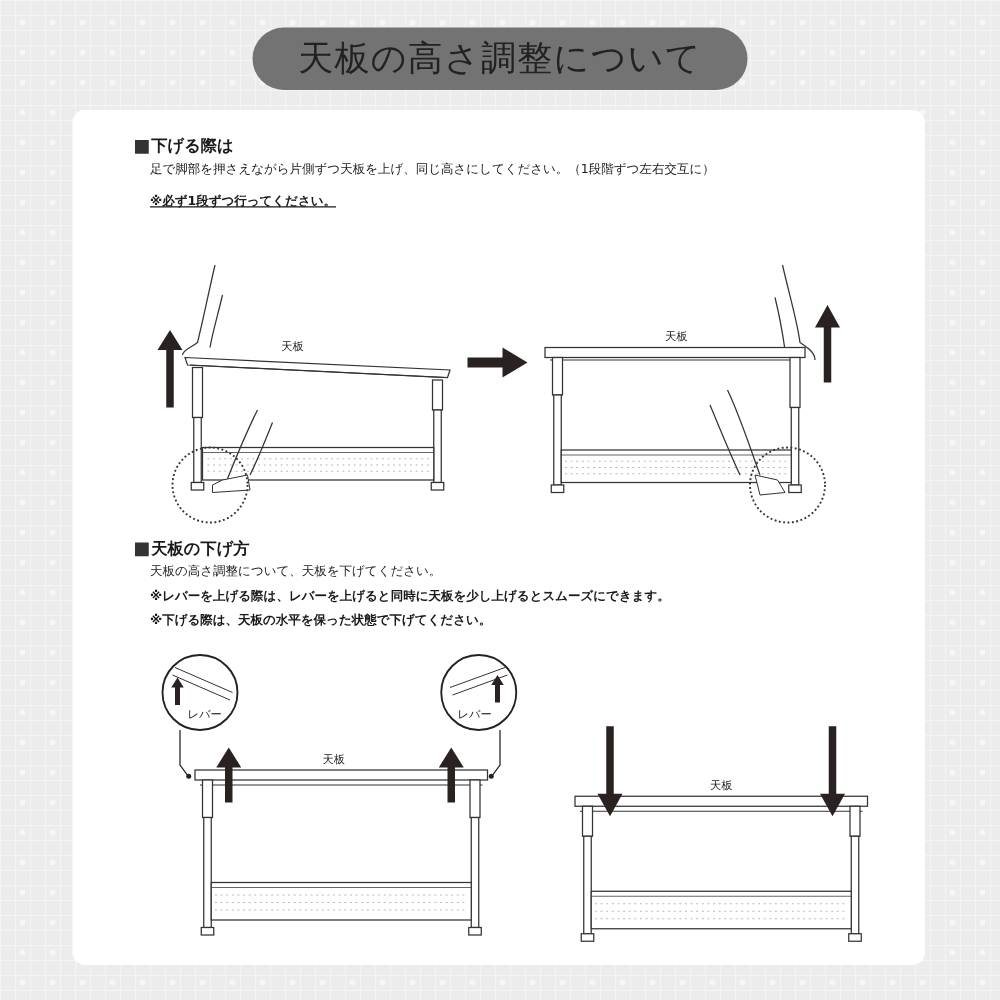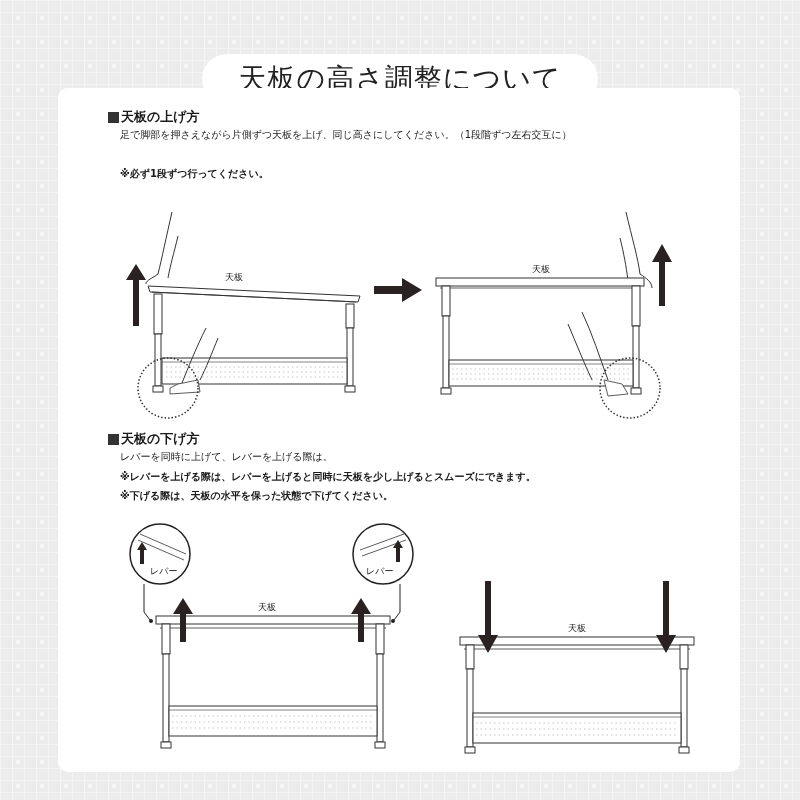--- a/index.html
+++ b/index.html
@@ -12,23 +12,23 @@
       linear-gradient(90deg, #f4f4f4 1px, transparent 1px),
       radial-gradient(circle, #f7f7f7 2px, transparent 2.5px);
     background-size: 12px 12px, 12px 12px, 24px 24px;
     background-position: 0 0, 0 0, 6px 6px;
     position: relative;
   }
   .title-pill {
     position: absolute;
     left: 202px; top: 22px;
     width: 396px; height: 50px;
-    background: #ffffff;
+    background: #737373;
     border-radius: 25px;
-    display: flex; align-items: center; justify-content: center; margin-top: 32px;
+    display: flex; align-items: center; justify-content: center;
   }
   .title-pill h1 {
     font-size: 28px;
     font-weight: normal;
     color: #222;
     letter-spacing: 1px;
     font-family: "DejaVu Sans", sans-serif;
   }
   .panel {
     position: absolute;
@@ -64,24 +64,24 @@
 <body>
 
 <div class="title-pill">
   <h1>天板の高さ調整について</h1>
 </div>
 
 <div class="panel">
 
   <div class="section-heading" style="left:50px; top:20px;">
     <span class="square"></span>
-    <span>天板の上げ方</span>
+    <span>下げる際は</span>
   </div>
   <div class="text-line" style="left:62px; top:40px;">足で脚部を押さえながら片側ずつ天板を上げ、同じ高さにしてください。（1段階ずつ左右交互に）</div>
-  <div class="text-line bold" style="left:62px; top:79px;">※必ず1段ずつ行ってください。</div>
+  <div class="text-line bold" style="left:62px; top:66px;text-decoration:underline;">※必ず1段ずつ行ってください。</div>
 
   <svg class="diagram" style="left:62px; top:120px;" width="250" height="215" viewBox="0 0 250 215">
 
     <g>
       <rect x="13" y="72" width="6" height="46" fill="#2a2220"></rect>
       <polygon points="6,72 16,56 26,72" fill="#2a2220"></polygon>
     </g>
 
     <path d="M52,4 C46,30 42,50 38,66 C33,70 26,72 26,76" fill="none" stroke="#333" stroke-width="1"></path>
     <path d="M58,28 C54,45 50,58 48,70" fill="none" stroke="#333" stroke-width="1"></path>
@@ -150,21 +150,21 @@
     <path d="M150,104 C160,125 168,150 176,172" fill="none" stroke="#333" stroke-width="1"></path>
     <path d="M136,116 C144,135 152,155 160,172" fill="none" stroke="#333" stroke-width="1"></path>
     <path d="M172,172 L190,176 L196,186 L176,188 Z" fill="#fff" stroke="#333" stroke-width="0.8"></path>
     <circle cx="198" cy="180" r="30" fill="none" stroke="#333" stroke-width="1.5" stroke-dasharray="1.5,2"></circle>
   </svg>
 
   <div class="section-heading" style="left:50px; top:342px;">
     <span class="square"></span>
     <span>天板の下げ方</span>
   </div>
-  <div class="text-line" style="left:62px; top:362px;">レバーを同時に上げて、レバーを上げる際は。</div>
+  <div class="text-line" style="left:62px; top:362px;">天板の高さ調整について、天板を下げてください。</div>
   <div class="text-line bold" style="left:62px; top:382px;">※レバーを上げる際は、レバーを上げると同時に天板を少し上げるとスムーズにできます。</div>
   <div class="text-line bold" style="left:62px; top:401px;">※下げる際は、天板の水平を保った状態で下げてください。</div>
 
   <svg class="diagram" style="left:70px; top:432px;" width="290" height="240" viewBox="0 0 290 240">
 
     <g>
       <circle cx="32" cy="34" r="30" fill="#fff" stroke="#222" stroke-width="1.5"></circle>
       <line x1="12" y1="14" x2="58" y2="34" stroke="#333" stroke-width="0.8"></line>
       <line x1="10" y1="20" x2="56" y2="40" stroke="#333" stroke-width="0.8"></line>
       <rect x="12" y="28" width="4" height="16" fill="#2a2220"></rect>

